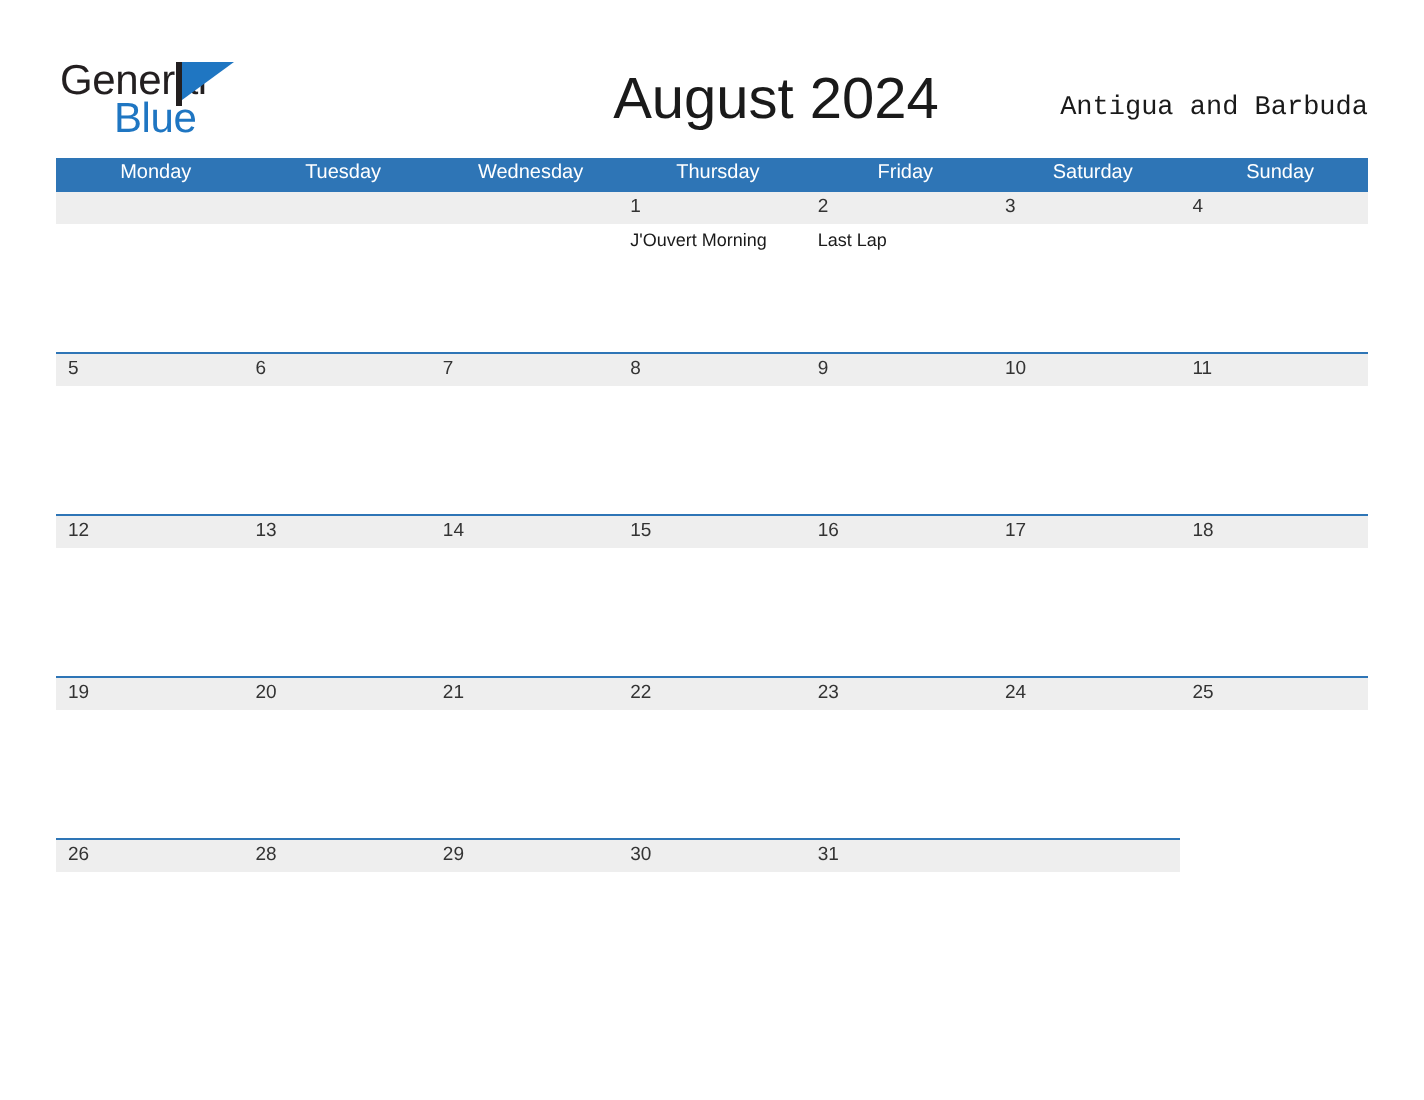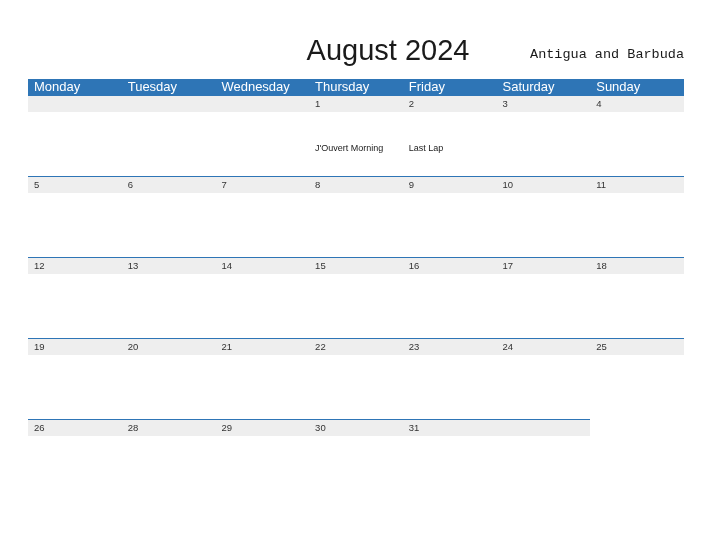--- a/index.html
+++ b/index.html
@@ -129,25 +129,26 @@
     height: 16px;
     background: #2e75b6;
   }
   .weekday-cell {
     flex: 0 0 93.714px;
     width: 93.714px;
     height: 16px;
     box-sizing: border-box;
     padding-left: 6px;
     color: #ffffff;
-    font-size: 13px;
+    font-size: 10px;
     line-height: 16px;
     font-family: "Liberation Sans", sans-serif;
     white-space: nowrap;
     overflow: hidden;
+    text-align: center;
   }
 
   .week-row {
     position: relative;
     width: 656px;
     height: 81px;
   }
   .week-band {
     position: absolute;
     left: 0;
@@ -177,38 +178,45 @@
     display: block;
     height: 16px;
     line-height: 16px;
     font-size: 9.5px;
     color: #333333;
     font-family: "Liberation Sans", sans-serif;
   }
   .day-events {
     display: block;
     padding-top: 2px;
-    margin-top: 28px;
   }
   .event {
     display: block;
     font-size: 9px;
     line-height: 12px;
     color: #1a1a1a;
     font-family: "Liberation Sans", sans-serif;
     white-space: nowrap;
   }
 </style>
 </head>
 <body>
 
 <div id="page">
 
   <div class="header-area">
 
+    <div class="logo">
+      <span class="logo-general">General</span>
+      <span class="logo-flag">
+        <span class="pole"></span>
+        <span class="tri"></span>
+      </span>
+      <span class="logo-blue">Blue</span>
+    </div>
 
     <div class="cal-title">August 2024</div>
 
     <div class="cal-region">Antigua and Barbuda</div>
 
   </div>
 
   <div class="calendar">
     <div class="weekday-header">
         <div class="weekday-cell">Monday</div>

